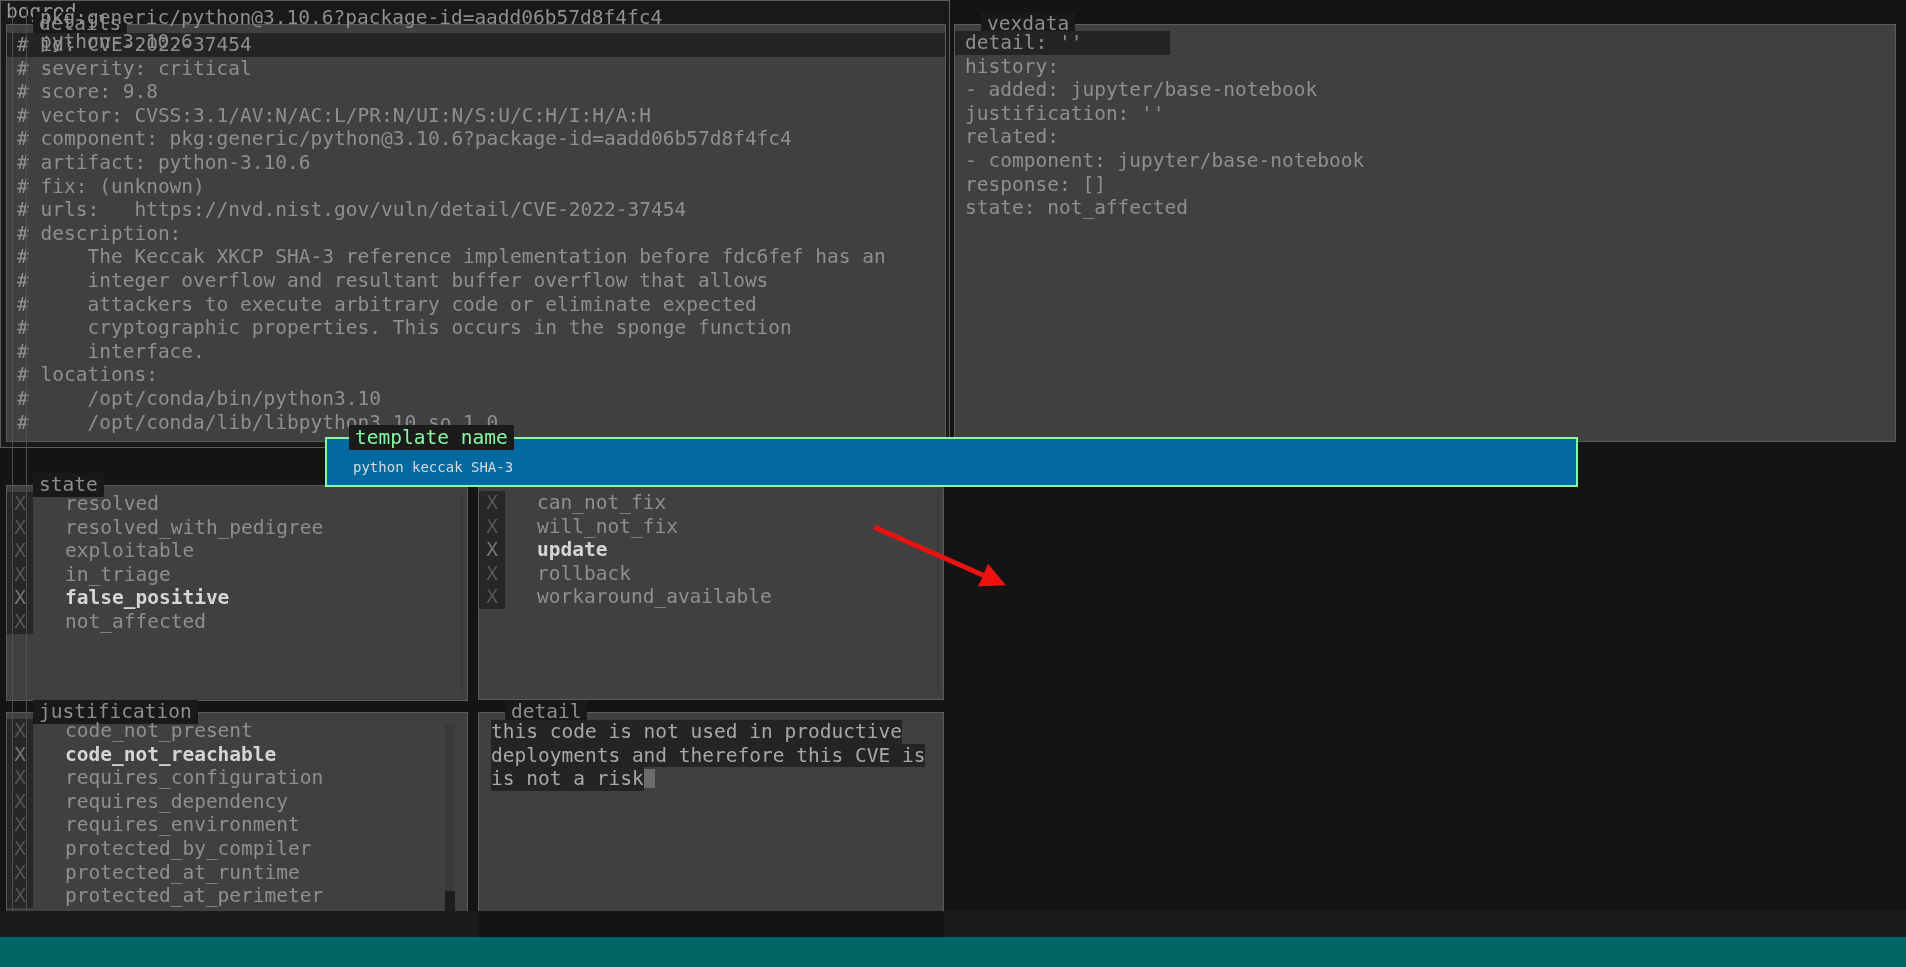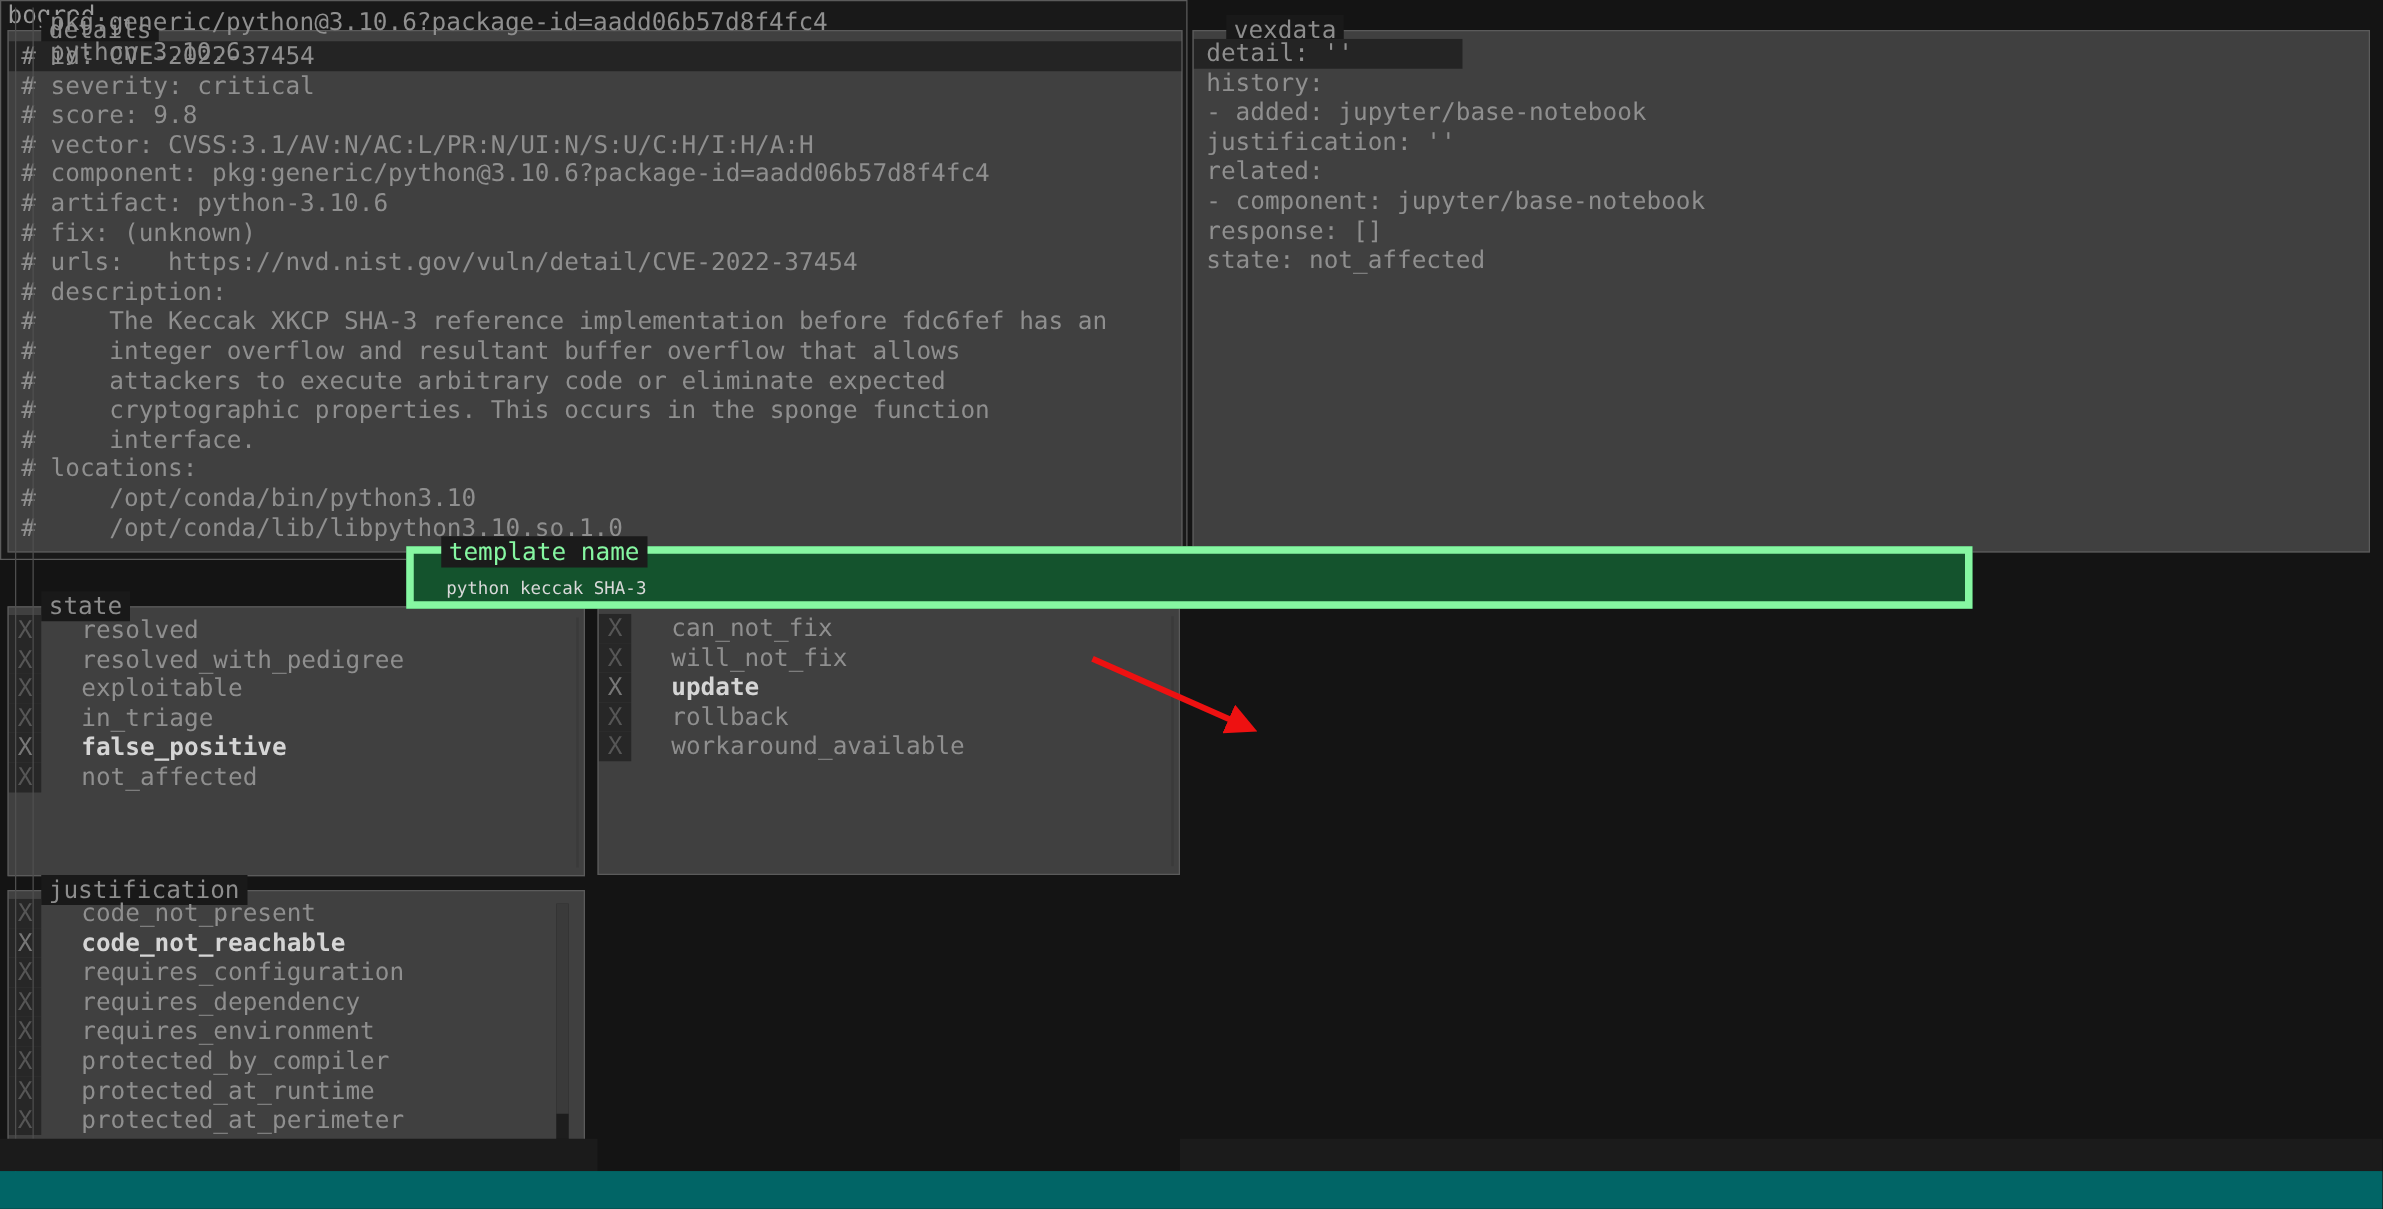--- a/index.html
+++ b/index.html
@@ -73,22 +73,22 @@
 
   
   #vexdata { left: 954px; top: 24px; width: 942px; height: 418px; padding-left: 48px; }
 
   
   #template-dialog {
     position: absolute;
     left: 325px; top: 437px;
     width: 1253px; height: 50px;
     box-sizing: border-box;
-    border: 6px solid #ef4444;
-    background: #14532d;
+    border: 2px solid #ef4444;
+    background: #0369a1;
     z-index: 40;
   }
   #template-dialog .panel-title {
     position: absolute;
     top: -14px; left: 22px;
     background: #1b1b1b;
     padding: 0 6px;
     color: #86f7a2;
     font-size: 19.5px;
     line-height: 25px;
@@ -279,20 +279,28 @@
         <div class="cbrow"><span class="cbmark">X</span><span class="cblabel">requires_environment</span></div>
         <div class="cbrow"><span class="cbmark">X</span><span class="cblabel">protected_by_compiler</span></div>
         <div class="cbrow"><span class="cbmark">X</span><span class="cblabel">protected_at_runtime</span></div>
         <div class="cbrow"><span class="cbmark">X</span><span class="cblabel">protected_at_perimeter</span></div>
       </div>
     <div class="listscroll">
       <div class="thumb" style="top:0px;height:168px;"></div>
     </div>
   </div>
 
+  <div class="panel" id="detailbox">
+    <div class="panel-title">detail</div>
+    <div class="panel-body detail-text" id="detail-body">
+        <div><span class="detail-line">this code is not used in productive</span></div>
+        <div><span class="detail-line">deployments and therefore this CVE is</span></div>
+        <div><span class="detail-line">is not a risk</span><span class="caret"></span></div>
+      </div>
+  </div>
 
   <div id="rightlower">
     <div class="vrail" style="left:12px; top:6px; bottom:6px;"></div>
     <div class="vrail" style="left:26px; top:6px; bottom:6px;"></div>
     <div id="rightlower-body" style="position:absolute;left:26px;top:6px;right:0;bottom:0;">
         <div class="rtext">pkg:generic/python@3.10.6?package-id=aadd06b57d8f4fc4</div>
         <div class="rtext">python-3.10.6</div>
       </div>
   </div>
 

